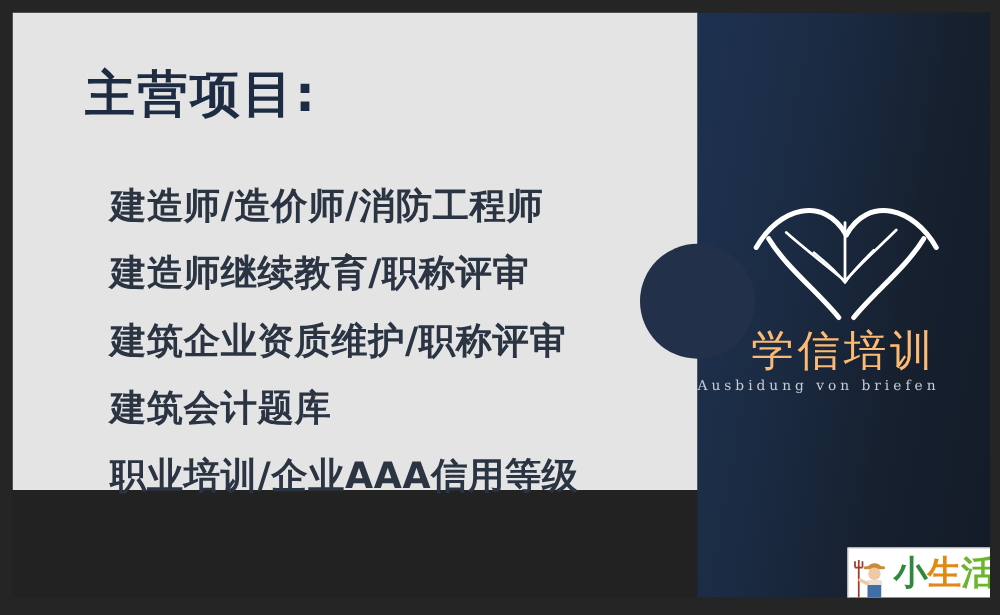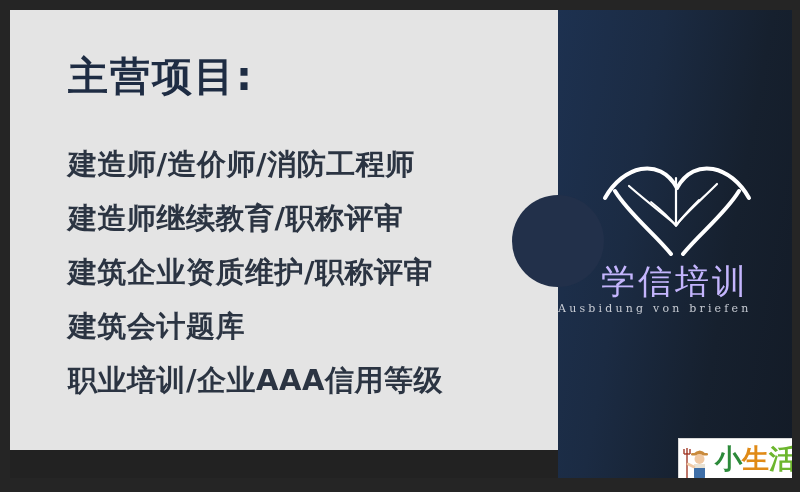--- a/index.html
+++ b/index.html
@@ -49,21 +49,21 @@
     top: 10px;
     width: 782px;
     height: 468px;
     overflow: hidden;
   }
 
   #left-panel {
     position: absolute;
     left: 0; top: 0;
     width: 548px;
-    height: 440px;
+    height: 382px;
     background: #e4e4e4;
   }
 
   #right-panel {
     position: absolute;
     left: 548px; top: 0;
     width: 234px;
     height: 468px;
     background: linear-gradient(100deg, #1d3150 0%, #1b2b43 34%, #16202e 68%, #131b27 100%);
   }
@@ -99,20 +99,21 @@
     width: 440px;
   }
   .service-line {
     font-size: 29px;
     font-weight: 600;
     color: #2b3442;
     line-height: 1;
     margin-bottom: 25px;
     white-space: nowrap;
     letter-spacing: 0.5px;
+    margin-left: 20px;
   }
 
   
   #logo-block {
     position: absolute;
     left: 548px;
     top: 0;
     width: 234px;
     height: 468px;
   }
@@ -124,21 +125,21 @@
     height: 105px;
   }
   #logo-name {
     position: absolute;
     left: 0;
     top: 252px;
     width: 234px;
     text-align: center;
     font-family: "DejaVu Serif", "Liberation Serif", serif;
     font-size: 34px;
-    color: #c4b5fd;
+    color: #fdba74;
     letter-spacing: 3px;
     line-height: 1.15;
     white-space: nowrap;
   }
   #logo-tagline {
     position: absolute;
     left: 0;
     top: 292px;
     width: 234px;
     font-family: "DejaVu Serif", "Liberation Serif", serif;

